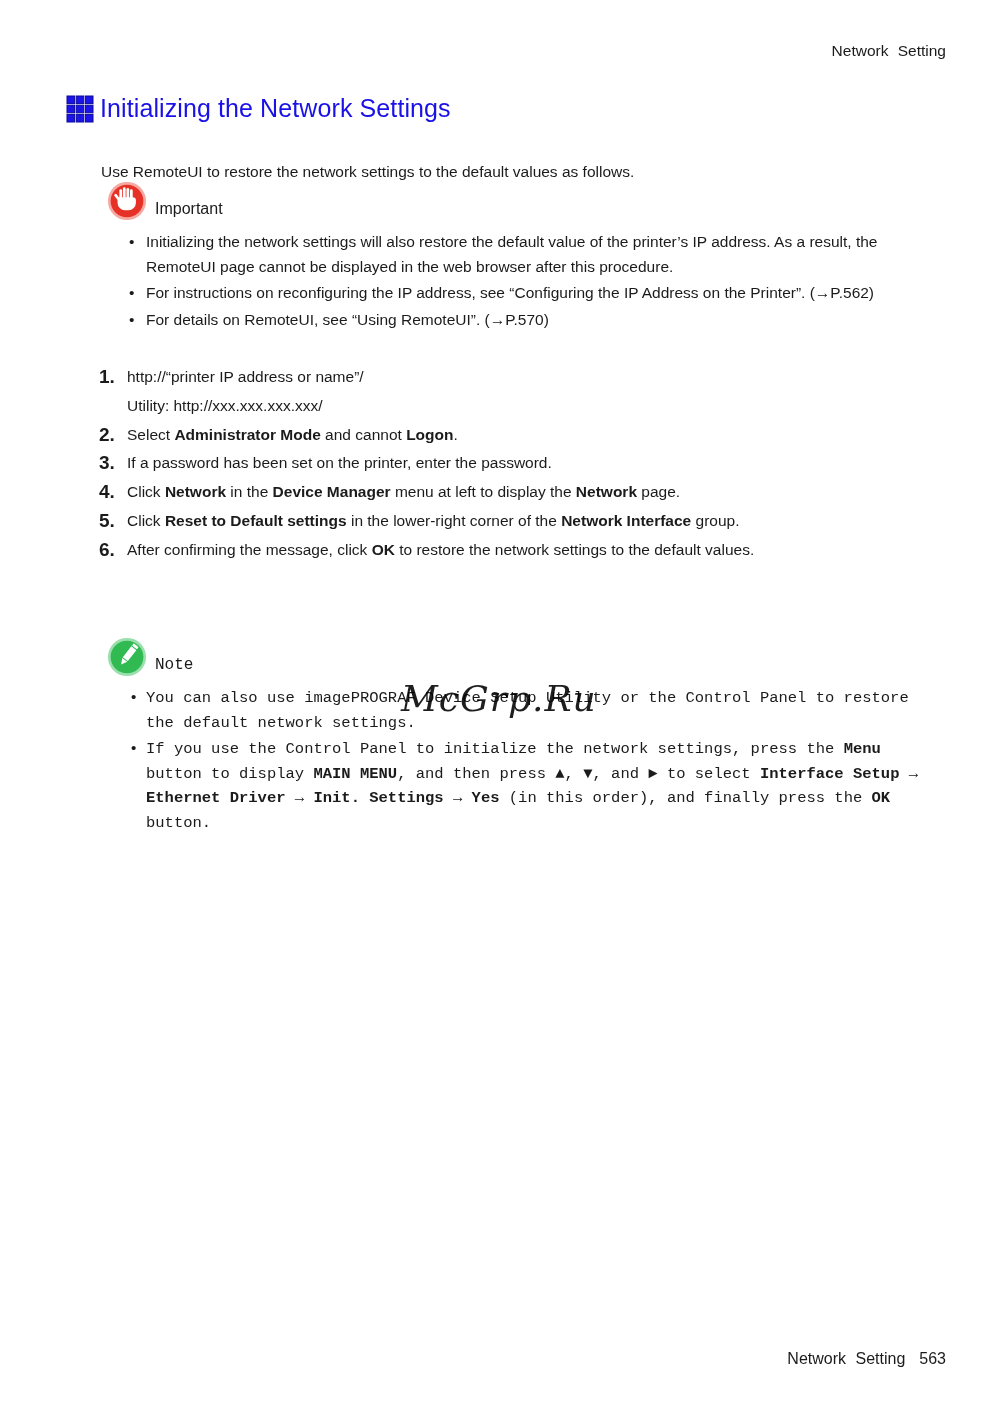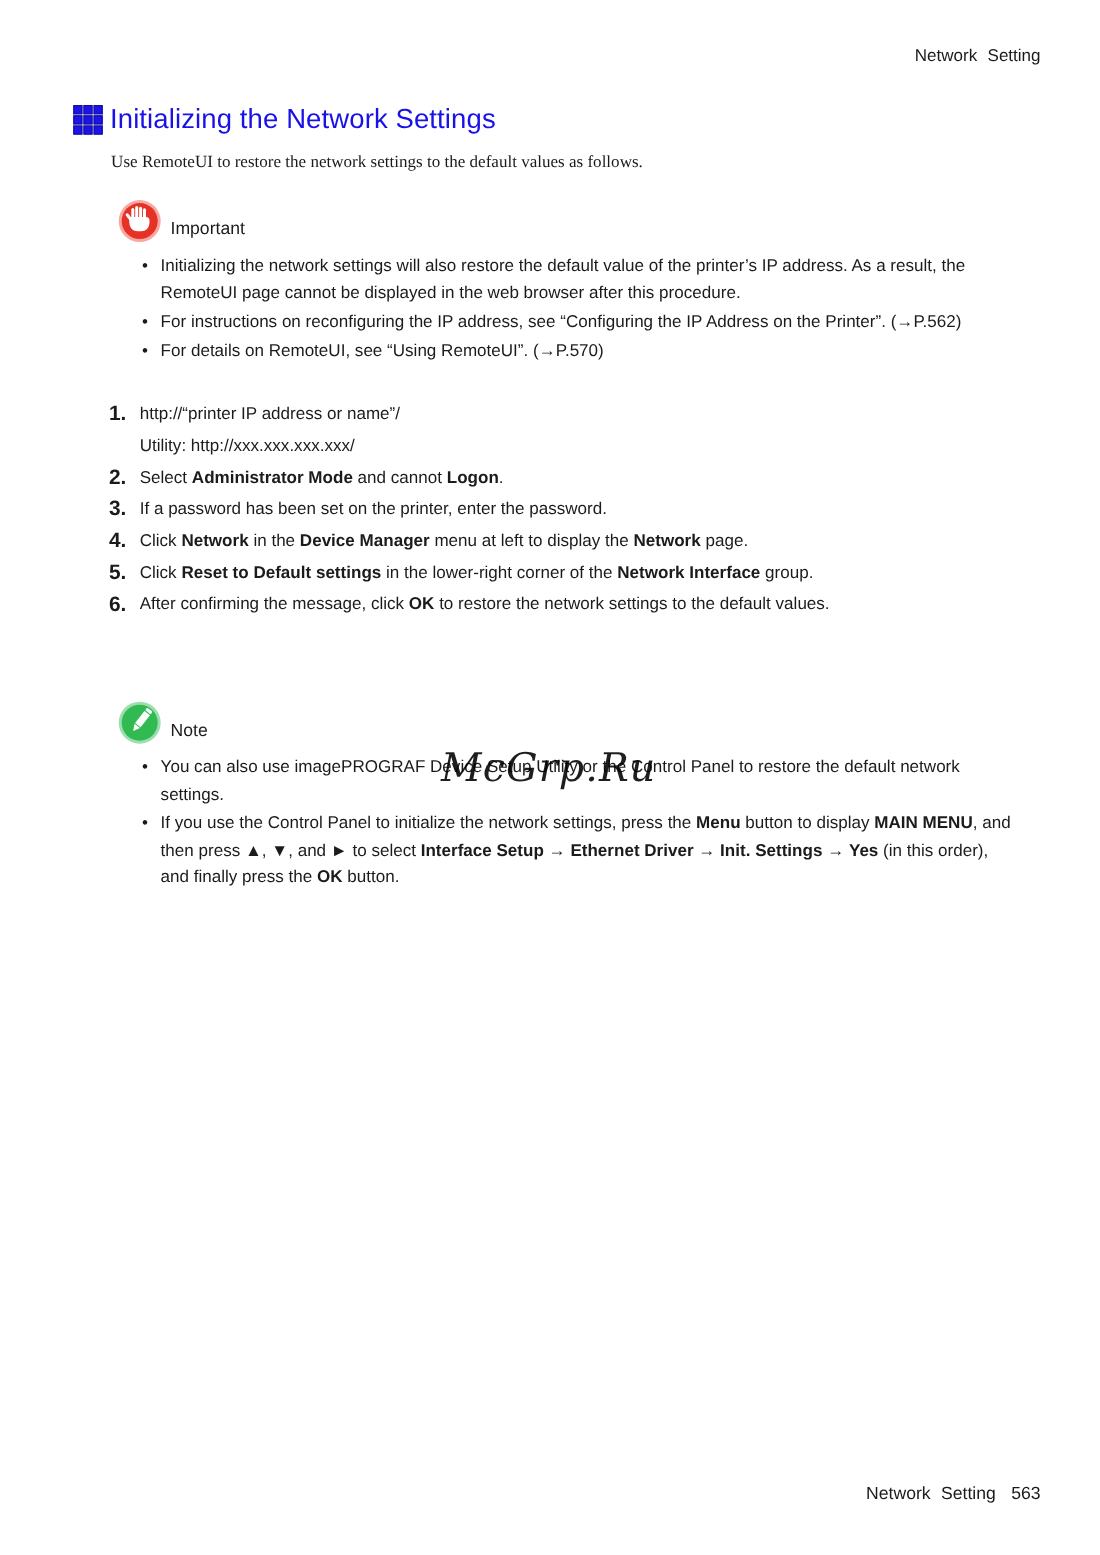--- a/index.html
+++ b/index.html
@@ -16,25 +16,25 @@
     font-size: 15.5px; word-spacing: 5px; color: #1b1b1b;
   }
 
   .title-row { position: absolute; top: 95px; left: 66px; display: flex; align-items: center; }
   .grid-icon { width: 28px; height: 28px; margin-right: 6px; flex: none; }
   .page-title {
     margin: 0; font-size: 25px; font-weight: normal;
     color: #1911e6; letter-spacing: 0.1px; line-height: 1.1;
   }
 
-  .intro { position: absolute; top: 139px; left: 101px; margin: 0; font-size: 15.5px; font-family: Liberation Serif, serif; }
+  .intro { position: absolute; top: 163px; left: 101px; margin: 0; font-size: 15.5px; }
 
   .admon { position: absolute; left: 107px; }
   #important { top: 181px; }
-  #note { top: 637px; }
+  #note { top: 637px; font-family: Liberation Mono, monospace; }
   .admon-head { display: flex; align-items: flex-end; }
   .admon-icon { width: 40px; height: 40px; flex: none; }
   .admon-label { font-size: 16px; margin-left: 8px; padding-bottom: 3px; }
   .admon-list { list-style: none; margin: 9px 0 0 0; padding: 0 0 0 39px; width: 819px; }
   .admon-list li { position: relative; font-size: 15.5px; line-height: 24.5px; margin-bottom: 2px; }
   .admon-list li::before { content: "\2022"; position: absolute; left: -17px; top: 0; }
 
   .steps { position: absolute; top: 363px; left: 99px; width: 832px; list-style: none; margin: 0; padding: 0; }
   .step { display: flex; }
   .step-num { width: 28px; flex: none; font-size: 19px; font-weight: bold; line-height: 28.8px; }

